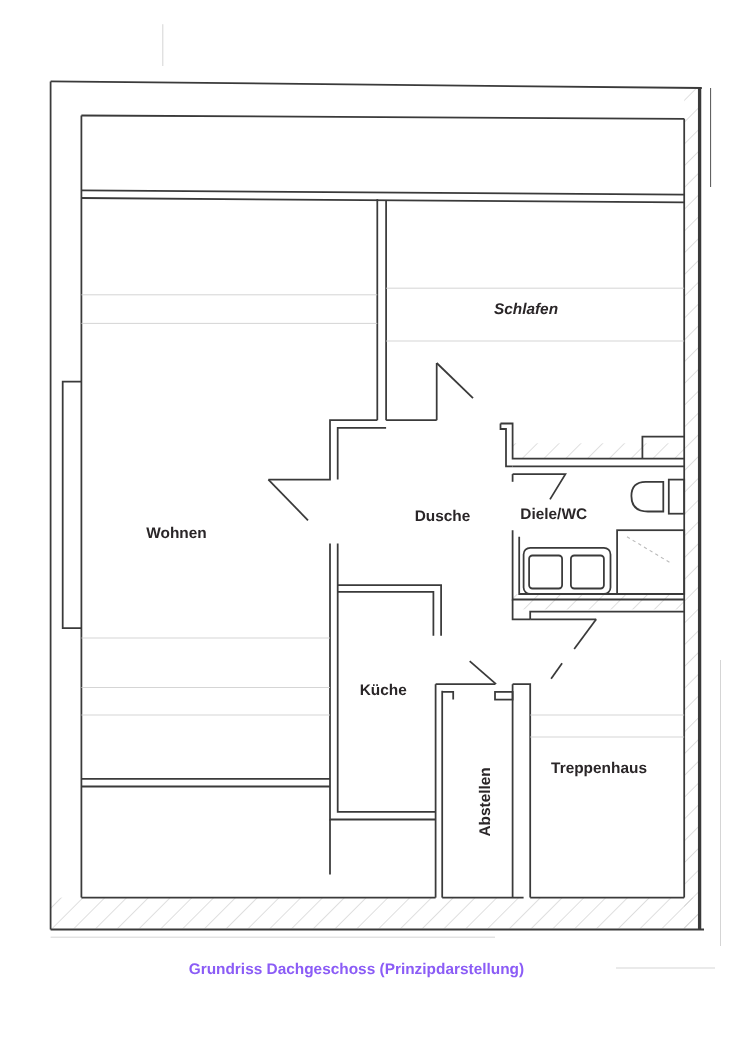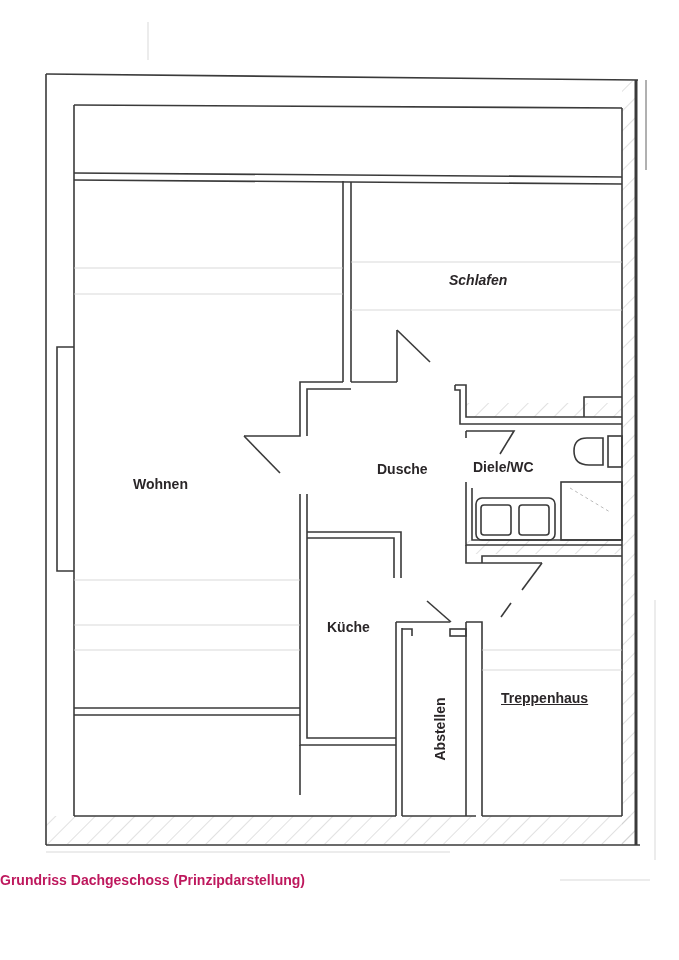--- a/index.html
+++ b/index.html
@@ -9,25 +9,25 @@
       position: absolute;
       font-family: "Liberation Sans", sans-serif;
       font-weight: bold;
       font-size: 14px;
       color: #2a2628;
       white-space: nowrap;
     }
     .caption {
       position: absolute;
       left: 0; width: 679px; top: 872px;
-      text-align: left;
+      text-align: center;
       font-family: "Liberation Sans", sans-serif;
       font-weight: bold;
       font-size: 14px;
-      color: #be185d;
+      color: #8b5cf6;
       padding-right: 31px;
       box-sizing: border-box;
     }
     .vertical { transform: rotate(-90deg); transform-origin: center center; }
   </style>
 </head>
 <body>
 
 <svg id="plan" width="679" height="960" viewBox="0 0 679 960" xmlns="http://www.w3.org/2000/svg">
   <defs>
@@ -137,15 +137,15 @@
     <line x1="655" y1="600" x2="655" y2="860"></line>
   </g>
 </svg>
 
 <div class="room-label" style="left:133px; top:476px;">Wohnen</div>
 <div class="room-label" style="left:449px; top:272px;font-style:italic;">Schlafen</div>
 <div class="room-label" style="left:377px; top:461px;">Dusche</div>
 <div class="room-label" style="left:473px; top:459px;">Diele/WC</div>
 <div class="room-label" style="left:327px; top:619px;">Küche</div>
 <div class="room-label vertical" style="left:404px; top:721px; width:72px; text-align:center;">Abstellen</div>
-<div class="room-label" style="left:501px; top:690px;text-decoration:underline;">Treppenhaus</div>
+<div class="room-label" style="left:501px; top:690px;">Treppenhaus</div>
 
 <div class="caption">Grundriss Dachgeschoss (Prinzipdarstellung)</div>
 
 </body></html>

